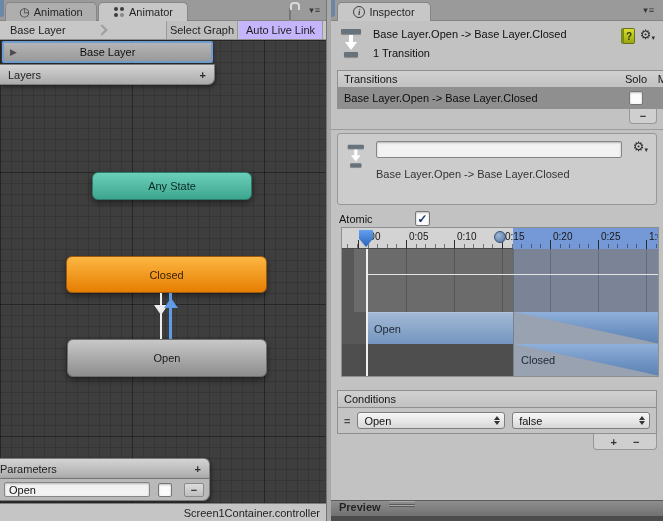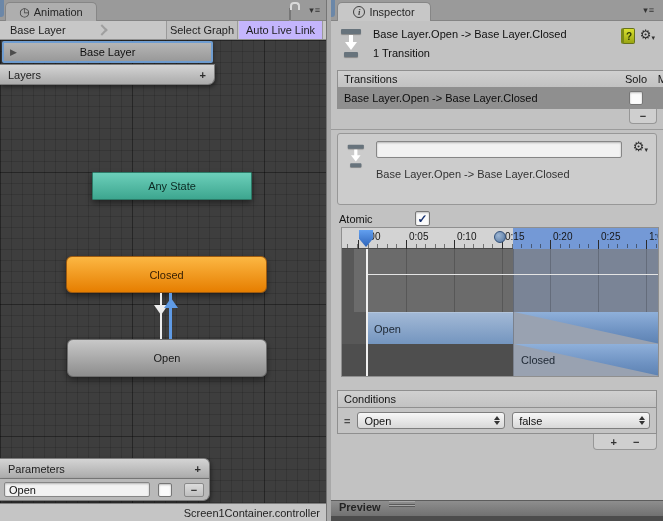--- a/index.html
+++ b/index.html
@@ -60,21 +60,21 @@
       linear-gradient(rgba(0,0,0,.13) 1px, transparent 1px),
       linear-gradient(90deg, rgba(0,0,0,.13) 1px, transparent 1px);
     background-size:132px 132px,132px 132px,11px 11px,11px 11px; overflow:hidden; }
 
   .layer-row { position:absolute; left:2px; top:1px; width:211px; height:22px; background:linear-gradient(#b5b5b5,#999); border:2px solid #6f9dd1; border-radius:2px; display:flex; align-items:center; justify-content:center; color:#0f0f0f; box-shadow:0 2px 4px rgba(0,0,0,.4); }
   .layer-row .play-ic { position:absolute; left:6px; }
   .panel-head { position:absolute; background:linear-gradient(#d4d4d4,#ababab); border:1px solid #7c7c7c; border-left:none; display:flex; align-items:center; color:#1d1d1d; box-shadow:1px 2px 4px rgba(0,0,0,.45); }
   .panel-head .plus { position:absolute; right:8px; font-weight:bold; color:#2c2c2c; }
 
   .node { position:absolute; display:flex; align-items:center; justify-content:center; box-shadow:0 3px 6px rgba(0,0,0,.45); }
-  .node-any { left:92px; top:132px; width:160px; height:28px; border-radius:1px; background:linear-gradient(#6ccfba,#3da68f); border:1px solid #2c7a67; color:#0b2a23; }
+  .node-any { left:92px; top:132px; width:160px; height:28px; border-radius:6px; background:linear-gradient(#6ccfba,#3da68f); border:1px solid #2c7a67; color:#0b2a23; }
   .node-closed { left:66px; top:216px; width:201px; height:37px; border-radius:6px; background:linear-gradient(#fcb743,#e67e00); border:1px solid #9c5a10; color:#3a2104; }
   .node-open { left:67px; top:299px; width:200px; height:38px; border-radius:6px; background:linear-gradient(#c8c8c8,#8d8d8d); border:1px solid #6d6d6d; color:#191919; }
 
   .tr-line { position:absolute; }
   .tri { width:0; height:0; position:absolute; }
 
   .param-field { position:absolute; left:4px; top:3px; width:146px; height:15px; }
 
   .statusbar { position:absolute; left:0; top:503px; width:326px; height:18px; background:#c5c5c5; border-top:1px solid #7d7d7d; display:flex; align-items:center; justify-content:flex-end; padding-right:6px; color:#1f1f1f; }
 
@@ -112,20 +112,24 @@
 </head>
 <body>
 
 <div id="left">
   <div class="tabbar">
     <div class="dock-nub"></div>
     <div class="tab inactive" style="left:5px; width:92px;">
       <span class="clock-ic">◷</span>
       <span>Animation</span>
     </div>
+    <div class="tab active" style="left:98px; width:90px;">
+      <span class="anim-ic"></span>
+      <span>Animator</span>
+    </div>
     <span class="menu-glyph" style="right:5px;">▾≡</span>
   </div>
 
   <div class="crumbbar">
     <span class="abs" style="left:10px; top:3px;">Base Layer</span>
     <span class="chev-ic abs" style="left:98px; top:5px;"></span>
     <div class="crumb-btn" style="left:166px; width:72px; background:#bfbfbf; border-left:1px solid #9a9a9a; border-right:1px solid #9a9a9a;">
       <span>Select Graph</span>
     </div>
     <div class="crumb-btn" style="left:239px; width:84px; background:#c4b5fd; border-right:1px solid #9a9a9a;">
@@ -152,21 +156,21 @@
     </div>
     <div class="node node-open">
       <span>Open</span>
     </div>
 
     <div class="tr-line" style="left:160px; top:253px; width:2px; height:46px; background:#ededed;"></div>
     <div class="tri" style="left:154px; top:265px; border-left:7px solid transparent; border-right:7px solid transparent; border-top:10px solid #ededed;"></div>
     <div class="tr-line" style="left:169px; top:253px; width:3px; height:46px; background:#5f9be6;"></div>
     <div class="tri" style="left:164px; top:258px; border-left:7px solid transparent; border-right:7px solid transparent; border-bottom:10px solid #5f9be6;"></div>
 
-    <div class="panel-head" style="left:0; top:418px; width:210px; height:21px; border-radius:0 6px 0 0; padding-left:8px;">
+    <div class="panel-head" style="left:0; top:418px; width:210px; height:21px; border-radius:0 6px 0 0; ">
       <span>Parameters</span>
       <span class="plus">+</span>
     </div>
     <div class="abs" style="left:0; top:439px; width:210px; height:22px; background:#b9b9b9; border:1px solid #7c7c7c; border-left:none; border-top:none; border-radius:0 0 7px 0; box-shadow:1px 2px 4px rgba(0,0,0,.45);">
       <input class="tfield param-field" value="Open" style="">
       <span class="cb abs" style="left:158px; top:4px;"></span>
       <span class="mini-btn abs" style="left:184px; top:4px; width:20px; height:14px;">−</span>
     </div>
   </div>
 

